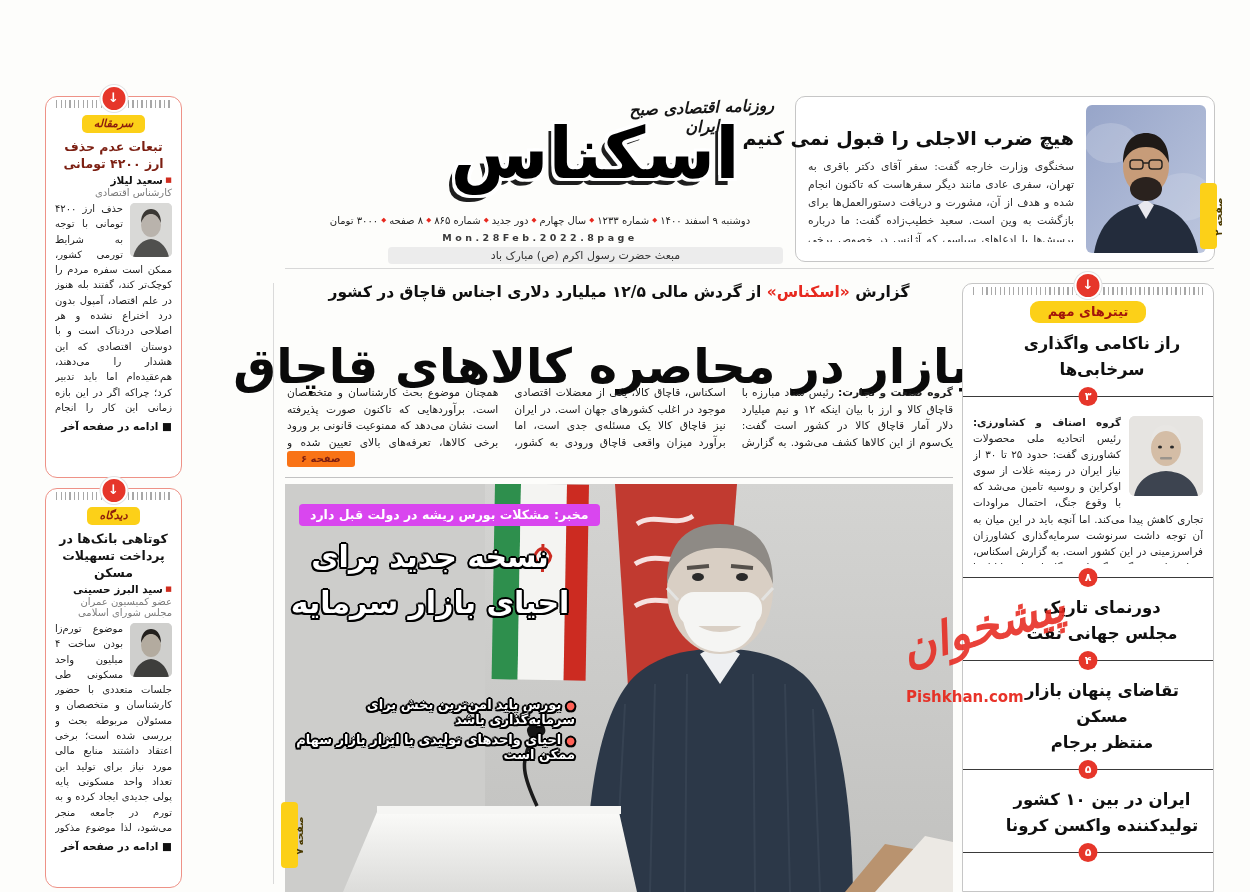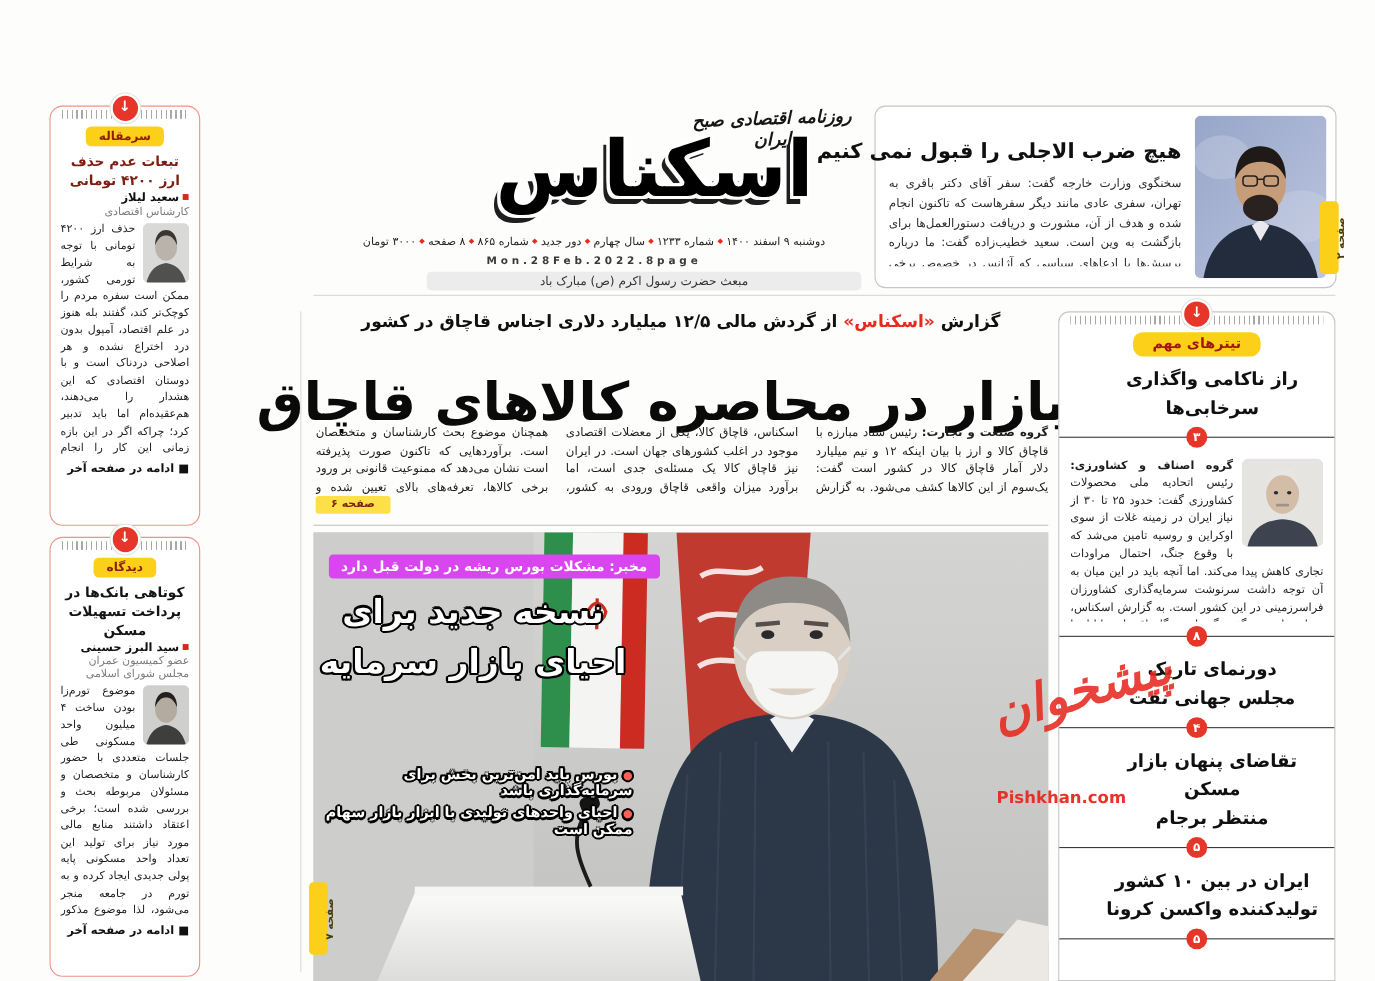--- a/index.html
+++ b/index.html
@@ -13,21 +13,21 @@
   .graypanel { border:1px solid #c6c6c6; }
   .comb { height:8px; margin:3px 10px 2px;
           background:repeating-linear-gradient(90deg,#a8a8a8 0 1px,transparent 1px 4.5px); }
   .pin { position:absolute; top:-12px; left:50%; transform:translateX(-50%);
          width:23px; height:23px; background:#e6362a; border:2px solid #fff; border-radius:50%;
          color:#fff; text-align:center; line-height:21px; font-weight:bold; font-size:13px;
          box-shadow:0 0 0 1px #e3e3e3; z-index:3; }
   .inner { padding:2px 9px 8px; direction:rtl; }
   .ylabel { display:inline-block; background:#fcd018; color:#8c1c0d; font-weight:bold;
             border-radius:5px; padding:2px 12px 3px; font-size:11px; }
-  .labelrow { text-align:center; margin-top:0; }
+  .labelrow { text-align:center; margin-top:0;font-style:italic; }
   .btitle { margin:5px 0 2px; text-align:center; font-size:12.5px; line-height:17px;
             color:#7c1f12; font-weight:800; }
   .btitle.black { color:#141414; }
   .aname { display:block; text-align:right; font-size:10.5px; font-weight:bold; color:#111; margin-top:2px; }
   .aname::before { content:"■ "; color:#cf2c1e; font-size:7px; vertical-align:2px; }
   .arole { font-size:10px; color:#7b7b7b; text-align:right; margin:1px 0 3px; }
   .btext { margin:2px 0 0; font-size:10px; line-height:15.3px; text-align:justify; color:#1c1c1c;
            max-height:212px; overflow:hidden; }
   .author-photo { float:right; width:42px; height:54px; border-radius:5px; overflow:hidden;
                   margin:2px 0 4px 7px; background:#ddd; }
@@ -77,21 +77,21 @@
   .kicker { position:absolute; left:285px; top:283px; width:668px; text-align:center;
             direction:rtl; font-size:15.5px; font-weight:800; color:#101010; }
   .kicker .brand { color:#e7291f; }
   .lead-title { position:absolute; left:301px; top:297px; width:668px; text-align:center;
                 direction:rtl; font-size:48px; font-weight:900; color:#0a0a0a; line-height:74px;
                 white-space:nowrap; }
   .lead-body { position:absolute; left:287px; top:385px; width:666px; height:76px;
                column-count:3; column-gap:16px; direction:rtl; text-align:justify;
                font-size:10.7px; line-height:16.6px; color:#1d1d1d; overflow:hidden; margin:0; }
   .lead-in { font-weight:bold; }
-  .badge { background:#fde047; color:#7c1f12; font-weight:bold; font-size:10px;
+  .badge { background:#f97316; color:#7c1f12; font-weight:bold; font-size:10px;
            padding:2px 14px 3px; border-radius:3px; }
   .lead-badge { position:absolute; left:287px; top:451px; }
   .lead-rule { position:absolute; left:285px; top:477px; width:668px; height:1px; background:#c2c2c2; }
 
   
   .mainphoto { position:absolute; left:285px; top:484px; width:668px; height:408px;
                background:#c9c9c7; overflow:visible; }
   .mainphoto svg.scene { position:absolute; left:0; top:0; }
   .ph-kicker { position:absolute; left:14px; top:20px; background:#d946ef; color:#fff;
                font-size:12.5px; font-weight:bold; padding:3px 11px 4px; border-radius:4px; direction:rtl; }
@@ -118,21 +118,21 @@
   .rb-article { font-size:10.3px; line-height:16.1px; text-align:justify; color:#1d1d1d;
                 margin:2px 0 0; max-height:150px; overflow:hidden; }
   .farmer-photo { float:right; width:74px; height:80px; border-radius:6px; overflow:hidden;
                   margin:2px 0 3px 8px; background:#e6e4e1; }
 
   
   .wm { position:absolute; left:897px; top:600px; width:172px; transform:rotate(-16deg);
         color:#e7291f; font-size:46px; font-weight:900; font-style:italic; opacity:.88;
         direction:rtl; text-align:center; z-index:6; pointer-events:none; }
   .wm-url { position:absolute; left:906px; top:688px; color:#e7291f; font-size:15px;
-            font-weight:bold; opacity:.95; z-index:6;margin-top:28px; }
+            font-weight:bold; opacity:.95; z-index:6; }
 </style>
 </head>
 <body>
 
 <div class="page">
 
   <section class="panel box1">
     <div class="pin">↓</div>
     <div class="comb"></div>
     <div class="inner">

